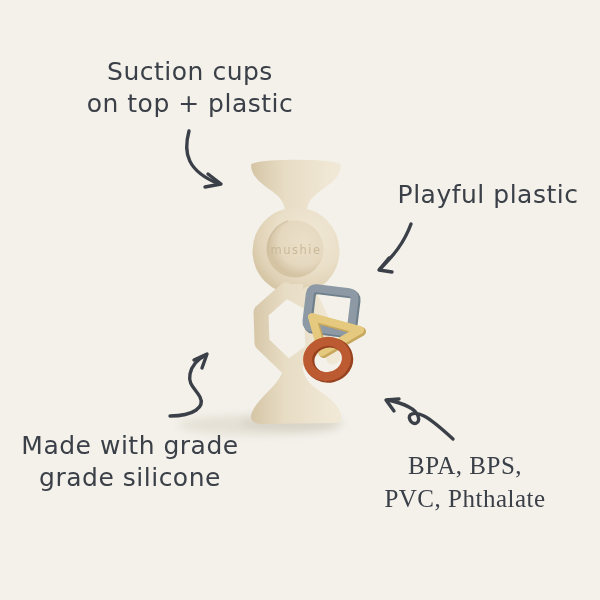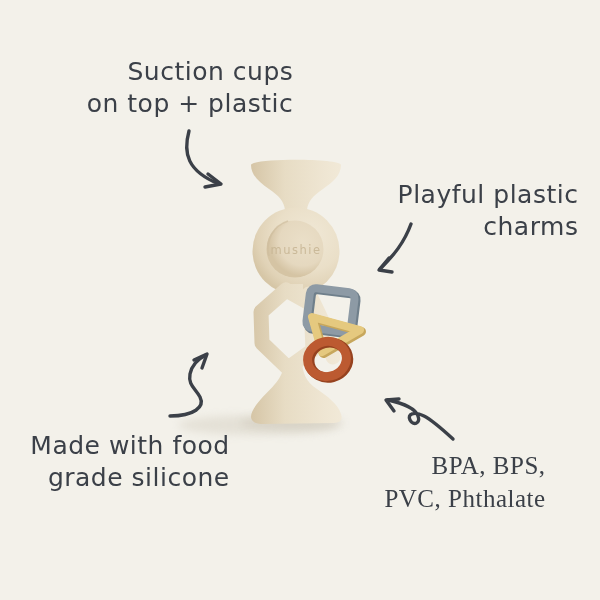--- a/index.html
+++ b/index.html
@@ -5,21 +5,21 @@
   html,body{margin:0;padding:0;}
   body{
     width:600px;height:600px;overflow:hidden;
     font-family:"DejaVu Sans","Liberation Sans",sans-serif;
     background:var(--bg,#f3f1ea);
   }
   .stage{position:relative;width:600px;height:600px;background:var(--bg,#f3f1ea);}
   .art{position:absolute;inset:0;width:600px;height:600px;display:block;}
   .label{
     position:absolute;transform:translateX(-50%);
-    text-align:right;white-space:nowrap;
+    text-align:center;white-space:nowrap;
     color:var(--ink,#3b4048);
     font-size:25px;line-height:32px;letter-spacing:.5px;font-weight:normal;
   }
   .label .line{display:block;}
   .label-bpa{line-height:33px;font-family:Liberation Serif, serif;}
   .ink{stroke:var(--ink,#3b4048);stroke-width:3.4;fill:none;stroke-linecap:round;stroke-linejoin:round;}
   .charm-square-main{stroke:var(--charm-square,#8d9aa5);}
   .charm-square-shade{stroke:var(--charm-square-dark,#6f7f8b);}
   .charm-triangle-main{stroke:var(--charm-triangle,#e5c97f);}
   .charm-triangle-shade{stroke:var(--charm-triangle-dark,#c7a75c);}
@@ -126,25 +126,24 @@
     </g>
   </svg>
 
   <div class="label" style="left:190px;top:56px">
     <span class="line">Suction cups</span>
     <span class="line">on top + plastic</span>
   </div>
 
   <div class="label" style="left:488px;top:179px">
     <span class="line">Playful plastic</span>
-    <span class="line">charms</span>
   </div>
 
   <div class="label" style="left:130px;top:430px">
-    <span class="line">Made with food</span>
+    <span class="line">Made with grade</span>
     <span class="line">grade silicone</span>
   </div>
 
   <div class="label label-bpa" style="left:465px;top:449px">
     <span class="line">BPA, BPS,</span>
     <span class="line">PVC, Phthalate</span>
   </div>
 
 </div>
 

